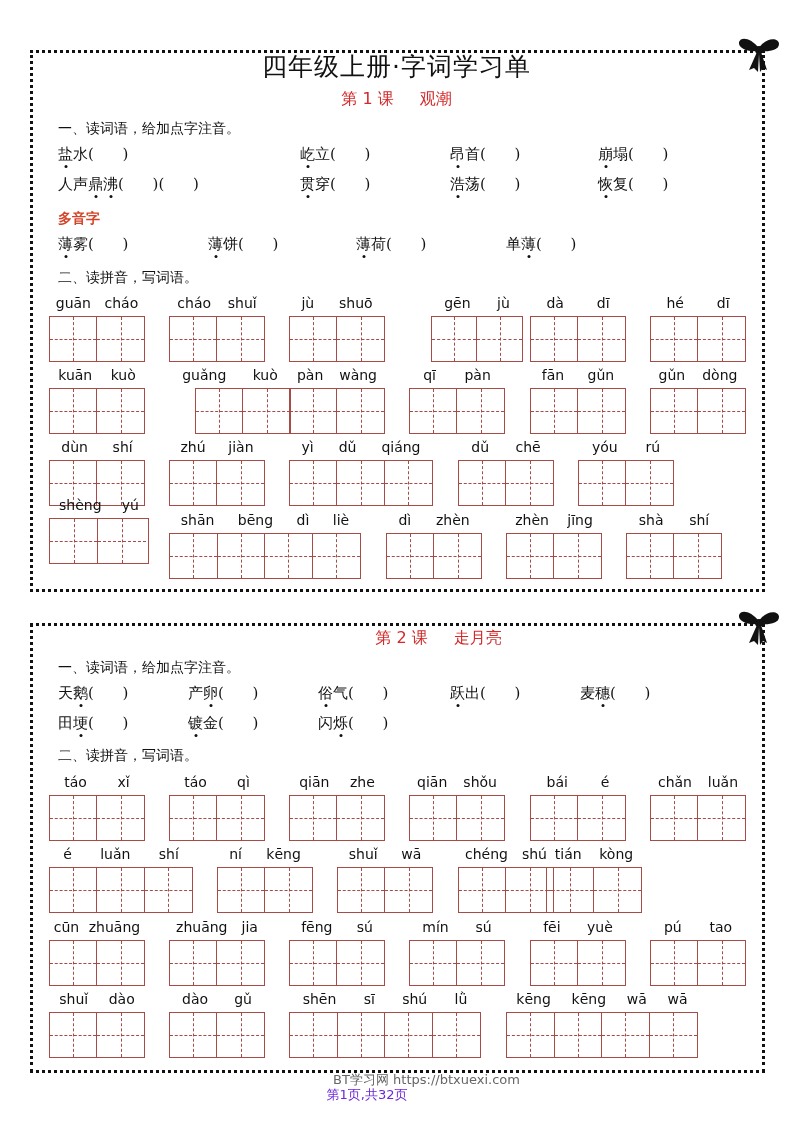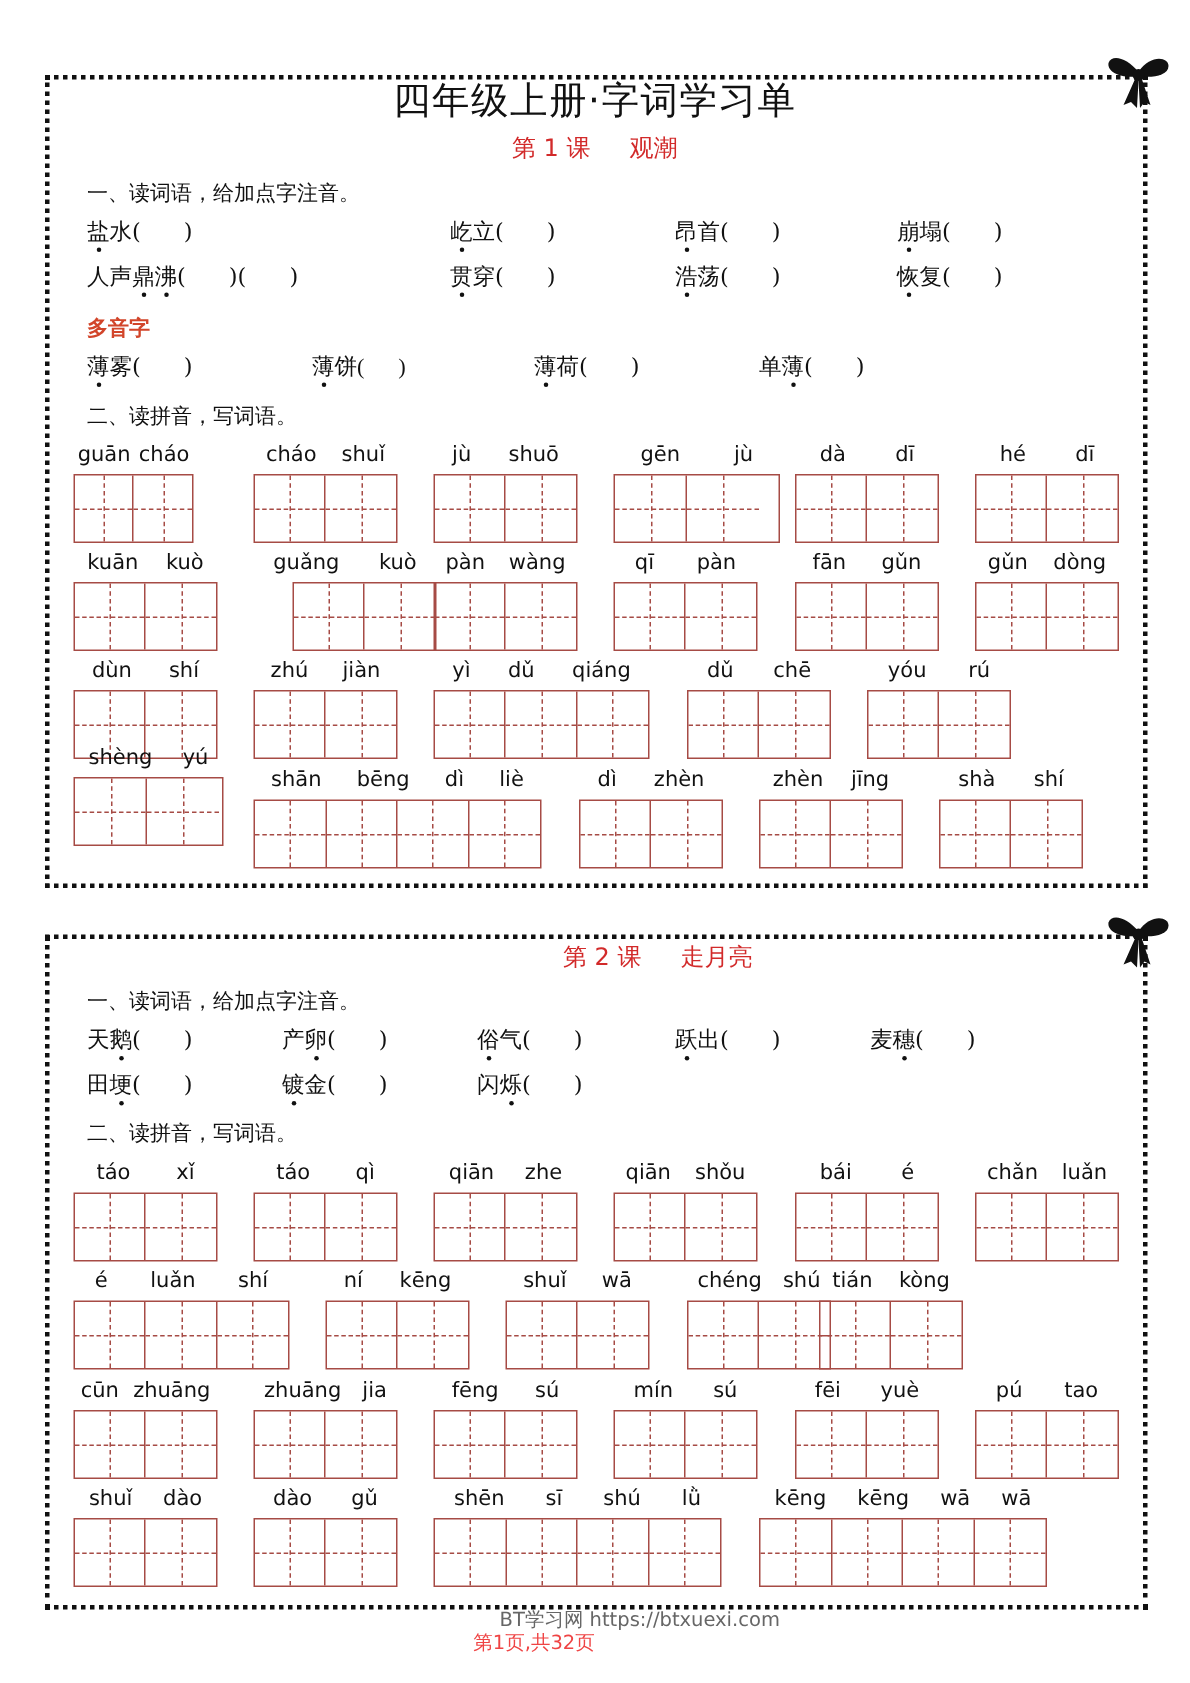--- a/index.html
+++ b/index.html
@@ -17,21 +17,21 @@
   .word .dot::after { content:""; position:absolute; left:50%; bottom:-5px; width:3px; height:3px; background:#111; border-radius:50%; transform:translateX(-50%); }
   .group { position:absolute; height:46px; }
   .pinyin { position:absolute; top:-21px; left:0; right:0; font-size:14px; font-family:"DejaVu Sans", sans-serif; display:flex; justify-content:space-around; white-space:nowrap; }
   .pinyin span { display:inline-block; }
   .cells { display:flex; border:1px solid #a64b45; height:46px; box-sizing:border-box; }
   .cell { width:48px; height:44px; position:relative; box-sizing:border-box; border-right:1px solid #a64b45; }
   .cell:last-child { border-right:none; }
   .cell::before { content:""; position:absolute; left:50%; top:0; bottom:0; border-left:1px dashed #a64b45; }
   .cell::after { content:""; position:absolute; top:50%; left:0; right:0; border-top:1px dashed #a64b45; }
   .footer-site { position:absolute; top:1071px; left:0; width:793px; text-align:center; font-size:13px; color:#666;padding-left:30px; }
-  .footer-page { position:absolute; top:1086px; left:4px; width:704px; text-align:center; font-size:13px; color:#ef4444; }
+  .footer-page { position:absolute; top:1086px; left:15px; width:704px; text-align:center; font-size:13px; color:#6d28d9; }
 </style>
 </head>
 <body>
 
 <div class="frame" style="top:50px;height:542px;"></div>
 <div class="frame" style="top:623px;height:450px;"></div>
 
 <svg class="bow" style="left:737px;top:30px;" viewBox="0 0 44 44">
   <path d="M22 18 C14 8,4 6,2 12 C1 18,10 22,20 21 Z" fill="#111"></path>
   <path d="M22 18 C30 6,42 8,42 14 C42 20,32 22,24 21 Z" fill="#111"></path>
@@ -63,41 +63,41 @@
     <div class="word" style="left: 450px; top: 145px;"><span class="dot">昂</span><span>首</span><span>(</span><span> </span><span> </span><span> </span><span> </span><span> </span><span> </span><span>)</span></div>
     <div class="word" style="left: 598px; top: 145px;"><span class="dot">崩</span><span>塌</span><span>(</span><span> </span><span> </span><span> </span><span> </span><span> </span><span> </span><span>)</span></div>
     <div class="word" style="left: 58px; top: 175px;"><span>人</span><span>声</span><span class="dot">鼎</span><span class="dot">沸</span><span>(</span><span> </span><span> </span><span> </span><span> </span><span> </span><span> </span><span>)</span><span>(</span><span> </span><span> </span><span> </span><span> </span><span> </span><span> </span><span>)</span></div>
     <div class="word" style="left: 300px; top: 175px;"><span class="dot">贯</span><span>穿</span><span>(</span><span> </span><span> </span><span> </span><span> </span><span> </span><span> </span><span>)</span></div>
     <div class="word" style="left: 450px; top: 175px;"><span class="dot">浩</span><span>荡</span><span>(</span><span> </span><span> </span><span> </span><span> </span><span> </span><span> </span><span>)</span></div>
     <div class="word" style="left: 598px; top: 175px;"><span class="dot">恢</span><span>复</span><span>(</span><span> </span><span> </span><span> </span><span> </span><span> </span><span> </span><span>)</span></div>
   </div>
 <div class="poly" style="top:210px;">多音字</div>
 <div id="l1poly">
     <div class="word" style="left: 58px; top: 235px;"><span class="dot">薄</span><span>雾</span><span>(</span><span> </span><span> </span><span> </span><span> </span><span> </span><span> </span><span>)</span></div>
-    <div class="word" style="left: 208px; top: 235px; font-family: Liberation Serif, serif;"><span class="dot">薄</span><span>饼</span><span>(</span><span> </span><span> </span><span> </span><span> </span><span> </span><span> </span><span>)</span></div>
+    <div class="word" style="left: 208px; top: 235px;"><span class="dot">薄</span><span>饼</span><span>(</span><span> </span><span> </span><span> </span><span> </span><span> </span><span> </span><span>)</span></div>
     <div class="word" style="left: 356px; top: 235px;"><span class="dot">薄</span><span>荷</span><span>(</span><span> </span><span> </span><span> </span><span> </span><span> </span><span> </span><span>)</span></div>
     <div class="word" style="left: 506px; top: 235px;"><span>单</span><span class="dot">薄</span><span>(</span><span> </span><span> </span><span> </span><span> </span><span> </span><span> </span><span>)</span></div>
   </div>
 <div class="heading" style="top:269px;">二、读拼音，写词语。</div>
 
 <div class="heading" style="top:659px;">一、读词语，给加点字注音。</div>
 <div id="l2words">
     <div class="word" style="left: 58px; top: 684px;"><span>天</span><span class="dot">鹅</span><span>(</span><span> </span><span> </span><span> </span><span> </span><span> </span><span> </span><span>)</span></div>
     <div class="word" style="left: 188px; top: 684px;"><span>产</span><span class="dot">卵</span><span>(</span><span> </span><span> </span><span> </span><span> </span><span> </span><span> </span><span>)</span></div>
     <div class="word" style="left: 318px; top: 684px;"><span class="dot">俗</span><span>气</span><span>(</span><span> </span><span> </span><span> </span><span> </span><span> </span><span> </span><span>)</span></div>
     <div class="word" style="left: 450px; top: 684px;"><span class="dot">跃</span><span>出</span><span>(</span><span> </span><span> </span><span> </span><span> </span><span> </span><span> </span><span>)</span></div>
     <div class="word" style="left: 580px; top: 684px;"><span>麦</span><span class="dot">穗</span><span>(</span><span> </span><span> </span><span> </span><span> </span><span> </span><span> </span><span>)</span></div>
     <div class="word" style="left: 58px; top: 714px;"><span>田</span><span class="dot">埂</span><span>(</span><span> </span><span> </span><span> </span><span> </span><span> </span><span> </span><span>)</span></div>
     <div class="word" style="left: 188px; top: 714px;"><span class="dot">镀</span><span>金</span><span>(</span><span> </span><span> </span><span> </span><span> </span><span> </span><span> </span><span>)</span></div>
     <div class="word" style="left: 318px; top: 714px;"><span>闪</span><span class="dot">烁</span><span>(</span><span> </span><span> </span><span> </span><span> </span><span> </span><span> </span><span>)</span></div>
   </div>
 <div class="heading" style="top:747px;">二、读拼音，写词语。</div>
 
 <div id="grids">
-    <div class="group" style="left: 49px; top: 316px; width: 80px;">
+    <div class="group" style="left: 49px; top: 316px; width: 96px;">
       <div class="pinyin">
         <span>guān</span>
         <span>cháo</span>
       </div>
       <div class="cells">
         <div class="cell"></div>
         <div class="cell"></div>
       </div>
     </div>
     <div class="group" style="left: 169px; top: 316px; width: 96px;">
@@ -113,21 +113,21 @@
     <div class="group" style="left: 289px; top: 316px; width: 96px;">
       <div class="pinyin">
         <span>jù</span>
         <span>shuō</span>
       </div>
       <div class="cells">
         <div class="cell"></div>
         <div class="cell"></div>
       </div>
     </div>
-    <div class="group" style="left: 409px; top: 316px; width: 111px;">
+    <div class="group" style="left: 431px; top: 316px; width: 92px;">
       <div class="pinyin">
         <span>gēn</span>
         <span>jù</span>
       </div>
       <div class="cells">
         <div class="cell"></div>
         <div class="cell"></div>
       </div>
     </div>
     <div class="group" style="left: 530px; top: 316px; width: 96px;">

